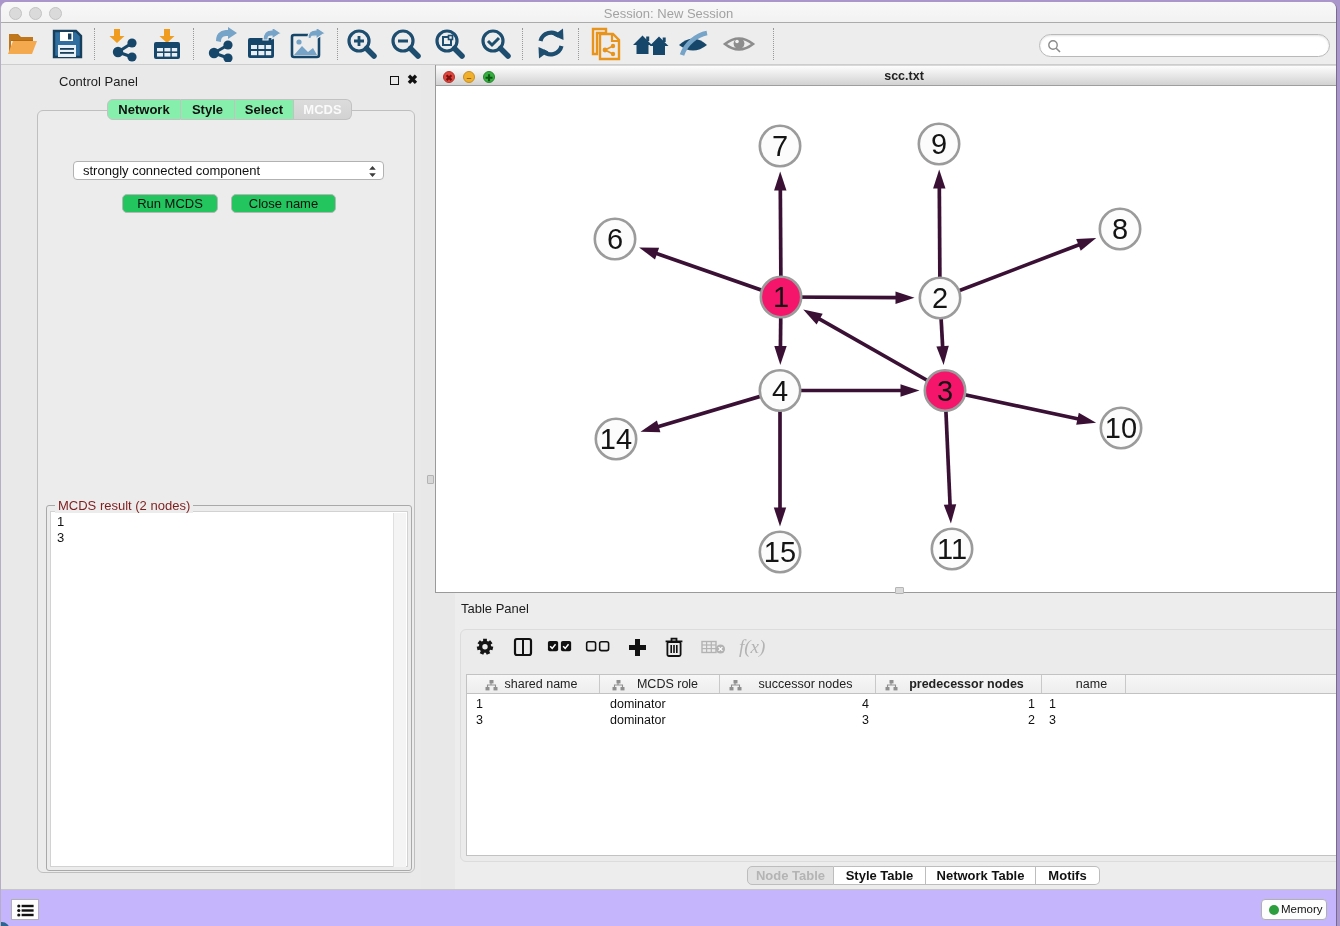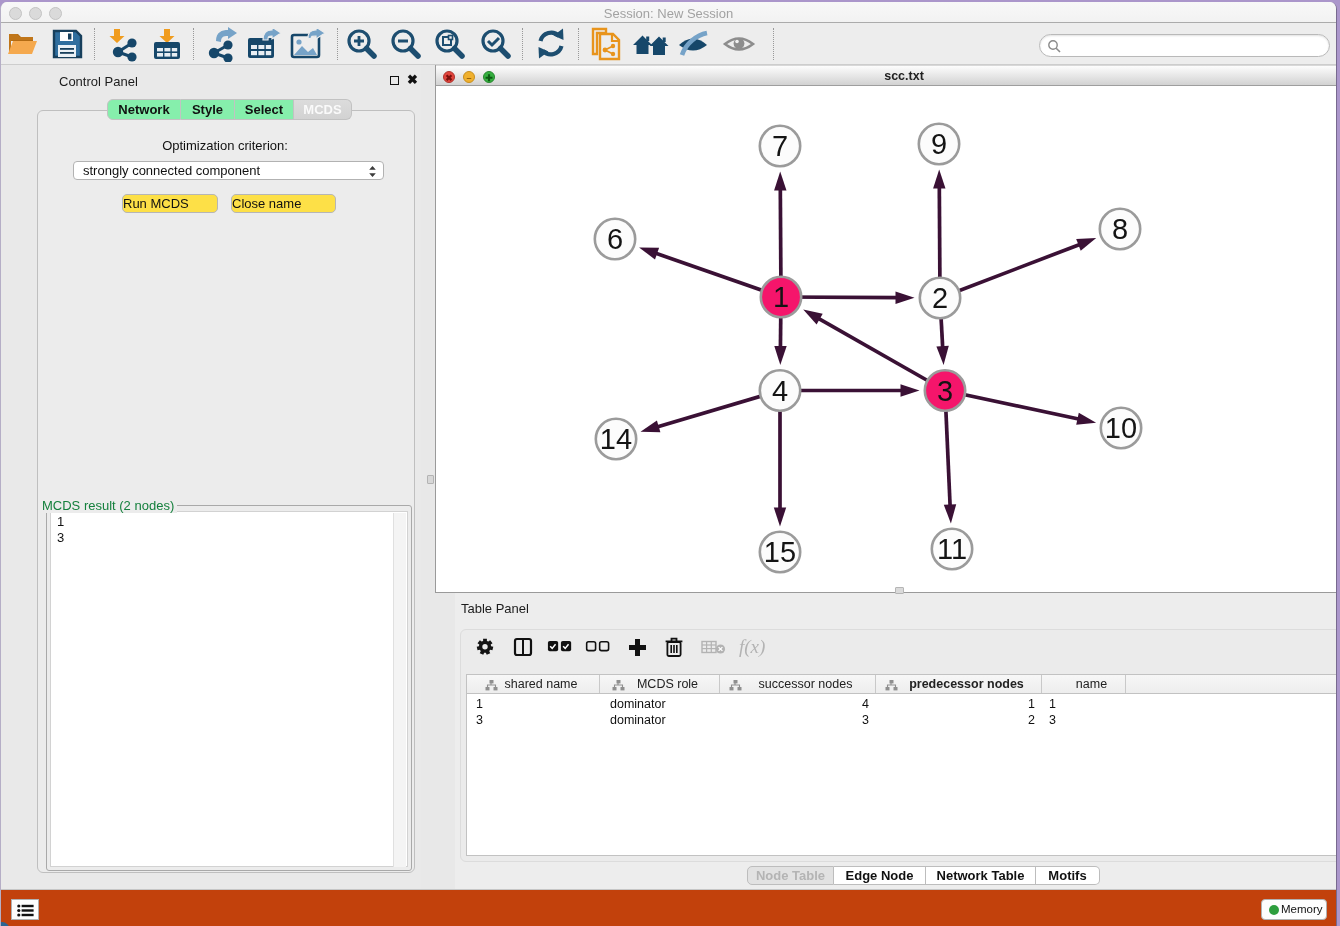--- a/index.html
+++ b/index.html
@@ -34,26 +34,26 @@
 .tabcontent { position:absolute; left:8px; top:45px; width:378px; height:763px;
   background:#ececec; border:1px solid #bfbfbf; border-radius:6px; }
 .tabbar { position:absolute; top:34px; height:21px; }
 .tab { position:absolute; top:0; height:21px; background:#86efac; border:1px solid #c2c2c2;
   font-size:13px; font-weight:bold; color:#111; text-align:center; line-height:19px; }
 .tabsel { background:linear-gradient(#dcdcdc,#d2d2d2); color:#fafafa; }
 .octext { position:absolute; left:0; top:73px; width:392px; text-align:center; font-size:13px; color:#111; }
 .combo { position:absolute; left:44px; top:96px; width:311px; height:19px; background:#fff;
   border:1px solid #b2b2b2; border-radius:4px; font-size:13px; color:#111;
   line-height:17px; padding-left:9px; }
-.btn { position:absolute; top:129px; height:19px; background:#fde047; border:1px solid #b6b6b6;
-  border-radius:5px; font-size:13px; color:#111; text-align:left; line-height:17px; }
+.btn { position:absolute; top:129px; height:19px; background:#22c55e; border:1px solid #b6b6b6;
+  border-radius:5px; font-size:13px; color:#111; text-align:center; line-height:17px; }
 .groupbox { position:absolute; left:17px; top:440px; width:366px; height:366px;
   border:1px solid #a9a9a9; border-radius:3px; }
-.grouplabel { position:absolute; left:10px; top:433px; background:#ececec; padding:0 3px;
-  font-size:13px; color:#15803d; }
+.grouplabel { position:absolute; left:26px; top:433px; background:#ececec; padding:0 3px;
+  font-size:13px; color:#7f1d1d; }
 .resultarea { position:absolute; left:3px; top:5px; width:358px; height:356px;
   background:#fff; border:1px solid #d2d2d2; font-size:13px; color:#111; line-height:15.5px;
   padding:2px 0 0 6px; }
 .rscroll { position:absolute; right:1px; top:1px; width:13px; height:354px; background:#f4f4f4;
   border-left:1px solid #e0e0e0; }
 
 .vhandle { position:absolute; left:398px; top:410px; width:7px; height:9px;
   background:#d7d7d7; border:1px solid #b3b3b3; border-radius:1px; }
 
 .netframe { position:absolute; left:406px; top:0; width:930px; height:528px; z-index:2;
@@ -79,21 +79,21 @@
   font-size:12.5px; color:#222; text-align:center; line-height:18px; padding-left:16px; }
 .tbody { position:absolute; left:11px; top:102px; width:908px; height:162px;
   background:#fff; border:1px solid #c2c2c2; border-top:none; font-size:12.5px; color:#111; }
 .cell { position:absolute; height:16px; line-height:16px; }
 .tabs2 { position:absolute; top:274px; height:19px; }
 .tab2 { position:absolute; top:0; height:19px; background:#fff; border:1px solid #bdbdbd;
   font-size:13px; font-weight:bold; color:#111; text-align:center; line-height:17px; }
 .tab2sel { background:#e2e2e2; color:#b4b4b4; }
 
 .statusbar { position:absolute; left:0; top:887px; width:100%; height:37px;
-  background:#c2410c; border-top:1px solid #c6c6c6; }
+  background:#c4b5fd; border-top:1px solid #c6c6c6; }
 .sicon { position:absolute; left:10px; top:9px; width:28px; height:21px;
   background:#fdfdfd; border:1px solid #b1b1b1; }
 .membtn { position:absolute; left:1260px; top:9px; width:66px; height:21px;
   background:#fdfdfd; border:1px solid #b1b1b1; border-radius:4px; font-size:12px;
   color:#111; line-height:19px; text-align:left; padding-left:19px; font-size:11.5px; }
 .memdot { position:absolute; left:7px; top:5px; width:10px; height:10px; border-radius:50%;
   background:#2d9e3d; }
 svg text { font-family:"Liberation Sans", sans-serif; }
 </style>
 </head>
@@ -252,21 +252,20 @@
       <div class="ptitle" style="left:30px; top:9px;">Control Panel</div>
       <div class="pfloat" style="left:361px; top:11px;"></div>
       <div class="pclose" style="left:378px; top:7px;">✖︎</div>
       <div class="tabcontent"></div>
       <div class="tabbar">
         <div class="tab" style="left:78px; width:74px; border-radius:6px 0 0 6px;">Network</div>
         <div class="tab" style="left:152px; width:54px; border-left:none;">Style</div>
         <div class="tab" style="left:206px; width:59px; border-left:none;">Select</div>
         <div class="tab tabsel" style="left:265px; width:58px; border-left:none; border-radius:0 6px 6px 0;">MCDS</div>
       </div>
-      <div class="octext">Optimization criterion:</div>
       <div class="combo">strongly connected component
         <svg style="position:absolute; right:6px; top:3px;" width="9" height="13" viewBox="0 0 9 13">
           <path d="M1.2 4.8 L4.5 1 L7.8 4.8 Z M1.2 8.2 L4.5 12 L7.8 8.2 Z" fill="#3b3b3b"></path>
         </svg>
       </div>
       <div class="btn" style="left:93px; width:96px;">Run MCDS</div>
       <div class="btn" style="left:202px; width:105px;">Close name</div>
       <div class="groupbox">
         <div class="resultarea">1<br>3<div class="rscroll"></div></div>
       </div>
@@ -441,21 +440,21 @@
       <svg class="hico" style="position:absolute; left:430px; top:88px;" width="13" height="11" viewBox="0 0 13 11">
           <g fill="#8f8f8f">
             <rect x="4.5" y="0" width="4" height="3.4"></rect>
             <rect x="0.5" y="7" width="4" height="3.4"></rect>
             <rect x="8.5" y="7" width="4" height="3.4"></rect>
             <path d="M6 3 v2 M2.5 7 v-2 h8 v2" stroke="#8f8f8f" fill="none" stroke-width="1.1"></path>
           </g>
         </svg>
       <div class="tabs2">
         <div class="tab2 tab2sel" style="left:292px; width:87px; border-radius:5px 0 0 5px;">Node Table</div>
-        <div class="tab2" style="left:379px; width:92px; border-left:none;">Edge Node</div>
+        <div class="tab2" style="left:379px; width:92px; border-left:none;">Style Table</div>
         <div class="tab2" style="left:471px; width:110px; border-left:none;">Network Table</div>
         <div class="tab2" style="left:581px; width:64px; border-left:none; border-radius:0 5px 5px 0;">Motifs</div>
       </div>
     </div>
   </div>
   <div class="statusbar">
     <div class="sicon">
       <svg style="position:absolute; left:5px; top:4px;" width="17" height="13" viewBox="0 0 17 13">
         <g fill="#111">
             <circle cx="1.8" cy="2" r="1.6"></circle>

